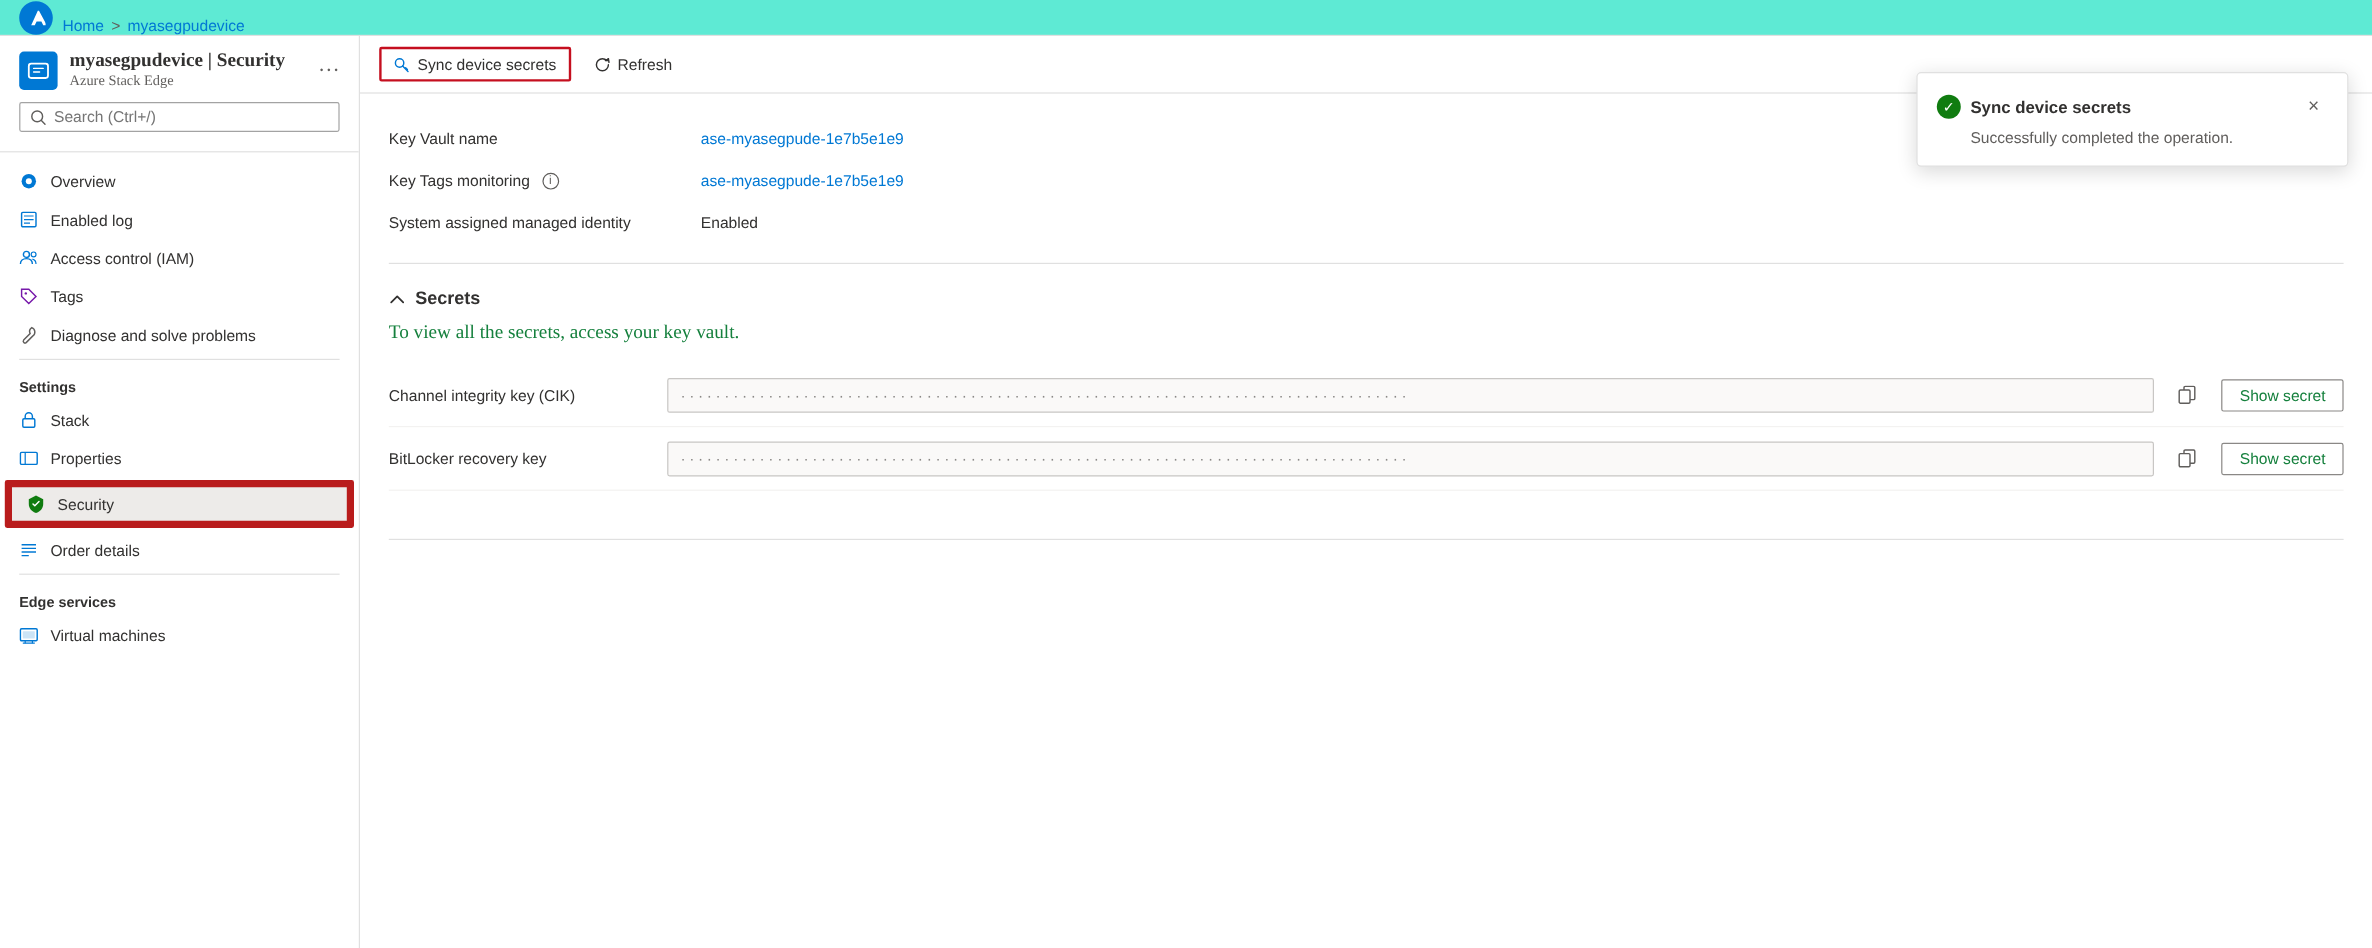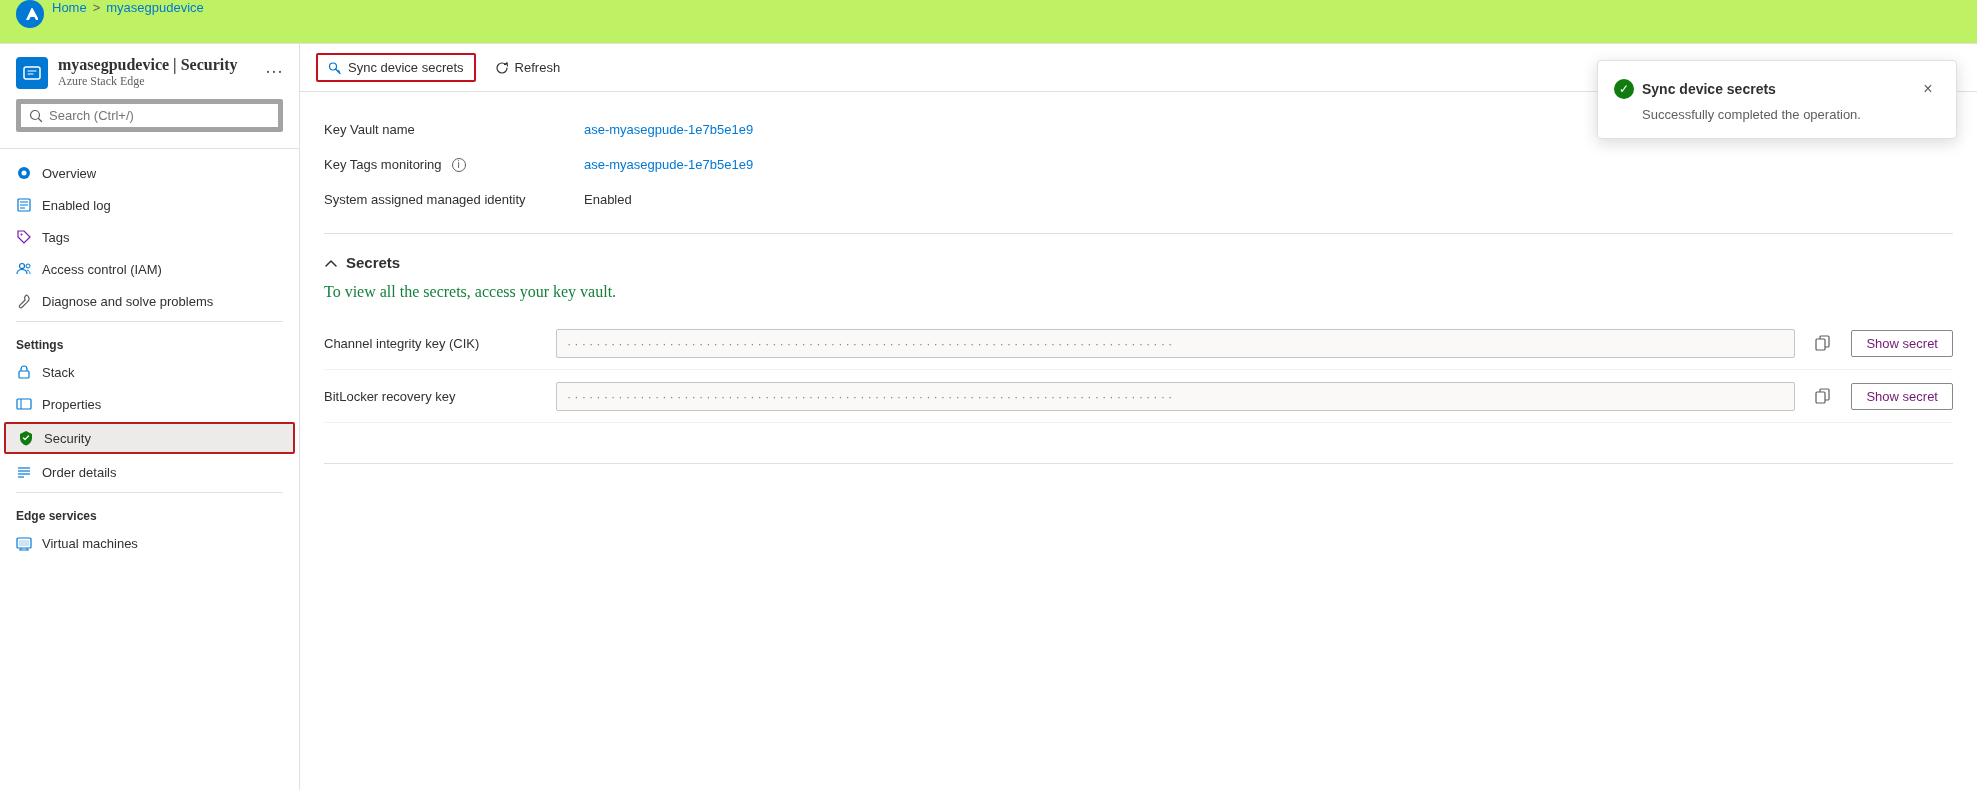--- a/index.html
+++ b/index.html
@@ -1,36 +1,36 @@
 <!DOCTYPE html>
 <html><head>
   <meta charset="utf-8">
   <style>
     * { box-sizing: border-box; margin: 0; padding: 0; }
     body { font-family: 'Segoe UI', Arial, sans-serif; font-size: 14px; color: #333; background: #f3f2f1; display: flex; flex-direction: column; height: 790px; overflow: hidden; }
 
     
-    .top-bar { background: #bef264; border-bottom: 1px solid #e0e0e0; padding: 0 16px; height: 44px; display: flex; align-items: flex-start; gap: 8px; }
+    .top-bar { background: #5eead4; border-bottom: 1px solid #e0e0e0; padding: 0 16px; height: 30px; display: flex; align-items: flex-end; gap: 8px; }
     .top-logo { width: 28px; height: 28px; background: #0078d4; border-radius: 50%; display: flex; align-items: center; justify-content: center; color: white; font-size: 12px; font-weight: bold; flex-shrink: 0; }
     .breadcrumb { display: flex; align-items: center; gap: 6px; font-size: 13px; color: #0078d4; }
     .breadcrumb .sep { color: #605e5c; }
 
     
     .main-layout { display: flex; flex: 1; overflow: hidden; }
 
     
     .sidebar { width: 300px; background: #fff; border-right: 1px solid #e0e0e0; display: flex; flex-direction: column; flex-shrink: 0; overflow-y: auto; }
     .sidebar-header { padding: 12px 16px 8px; border-bottom: 1px solid #e0e0e0; }
     .resource-info { display: flex; align-items: center; gap: 10px; margin-bottom: 10px; font-family: Liberation Serif, serif; }
     .resource-icon { width: 32px; height: 32px; background: #0078d4; border-radius: 4px; display: flex; align-items: center; justify-content: center; flex-shrink: 0; }
     .resource-icon svg { width: 20px; height: 20px; }
     .resource-title { font-size: 16px; font-weight: 600; color: #323130; }
     .resource-subtitle { font-size: 12px; color: #605e5c; }
     .more-icon { margin-left: auto; color: #605e5c; cursor: pointer; font-size: 18px; }
-    .search-box { display: flex; align-items: center; border: 5px solid #a3a3a3; border-radius: 2px; padding: 4px 8px; gap: 6px; background: #fff; margin: 8px 0; }
+    .search-box { display: flex; align-items: center; border: 1px solid #a3a3a3; border-radius: 2px; padding: 4px 8px; gap: 6px; background: #fff; margin: 8px 0; }
     .search-box input { border: none; outline: none; font-size: 13px; flex: 1; color: #323130; }
 
     
     .sidebar-nav { padding: 8px 0; flex: 1; }
     .nav-item { display: flex; align-items: center; gap: 10px; padding: 8px 16px; cursor: pointer; color: #323130; font-size: 13px; }
     .nav-item.active { background: #edebe9; font-weight: 500; }
     .nav-icon { width: 16px; height: 16px; display: flex; align-items: center; justify-content: center; flex-shrink: 0; }
     .nav-section-label { padding: 12px 16px 4px; font-size: 12px; font-weight: 600; color: #323130; }
     .nav-divider { border: none; border-top: 1px solid #e0e0e0; margin: 4px 16px; }
 
@@ -54,21 +54,21 @@
     .section { margin-top: 20px; }
     .section-header { display: flex; align-items: center; gap: 8px; margin-bottom: 12px; font-size: 15px; font-weight: 600; color: #323130; }
     .section-divider { border: none; border-top: 1px solid #e0e0e0; margin: 16px 0; }
     .section-note { font-size: 16px; color: #15803d; margin-bottom: 16px; font-family: Liberation Serif, serif; }
 
     
     .secret-row { display: flex; align-items: center; gap: 12px; padding: 10px 0; border-bottom: 1px solid #f3f2f1; }
     .secret-label { width: 220px; font-size: 13px; color: #323130; flex-shrink: 0; }
     .secret-dots { flex: 1; border: 1px solid #c8c6c4; border-radius: 2px; padding: 6px 10px; color: #8a8886; font-size: 13px; letter-spacing: 3px; background: #faf9f8; overflow: hidden; text-overflow: ellipsis; white-space: nowrap; }
     .copy-btn { width: 32px; height: 32px; display: flex; align-items: center; justify-content: center; border: none; background: none; cursor: pointer; color: #605e5c; }
-    .show-secret-btn { padding: 5px 14px; border: 1px solid #8a8886; background: #fff; cursor: pointer; font-size: 13px; color: #701a75; border-radius: 2px; white-space: nowrap; }
+    .show-secret-btn { padding: 5px 14px; border: 1px solid #8a8886; background: #fff; cursor: pointer; font-size: 13px; color: #15803d; border-radius: 2px; white-space: nowrap; }
 
     
     .toast { position: fixed; top: 60px; right: 20px; width: 360px; background: #fff; border: 1px solid #e0e0e0; border-radius: 4px; box-shadow: 0 4px 16px rgba(0,0,0,0.15); padding: 16px; display: flex; flex-direction: column; gap: 6px; z-index: 1000; }
     .toast-header { display: flex; align-items: center; gap: 8px; }
     .toast-title { font-size: 14px; font-weight: 600; color: #323130; flex: 1; }
     .toast-close { width: 24px; height: 24px; border: none; background: none; cursor: pointer; font-size: 16px; color: #605e5c; display: flex; align-items: center; justify-content: center; }
     .toast-body { font-size: 13px; color: #605e5c; padding-left: 28px; }
     .check-icon { width: 20px; height: 20px; background: #107c10; border-radius: 50%; display: flex; align-items: center; justify-content: center; color: white; font-size: 12px; flex-shrink: 0; }
 
     
@@ -136,42 +136,42 @@
             <line x1="4" y1="8" x2="12" y2="8" stroke="#0078d4" stroke-width="1"></line>
             <line x1="4" y1="11" x2="9" y2="11" stroke="#0078d4" stroke-width="1"></line>
           </svg>
         </span>
         <span>Enabled log</span>
       </div>
 
       <div class="nav-item">
         <span class="nav-icon">
           <svg width="16" height="16" viewBox="0 0 16 16" fill="none">
-            <path d="M2 2h6l6 6-6 6-6-6V2z" stroke="#7719aa" stroke-width="1.2" fill="none"></path>
-            <circle cx="5.5" cy="5.5" r="1" fill="#7719aa"></circle>
-          </svg>
-        </span>
-        <span>Tags</span>
-      </div>
-
-      <div class="nav-item">
-        <span class="nav-icon">
-          <svg width="16" height="16" viewBox="0 0 16 16" fill="none">
             <circle cx="6" cy="5" r="2.5" stroke="#0078d4" stroke-width="1.2" fill="none"></circle>
             <path d="M1 13c0-3 2-4.5 5-4.5s5 1.5 5 4.5" stroke="#0078d4" stroke-width="1.2" fill="none"></path>
             <circle cx="12" cy="5" r="2" stroke="#0078d4" stroke-width="1" fill="none"></circle>
             <path d="M14 13c0-2-1-3.5-3-4" stroke="#0078d4" stroke-width="1" fill="none"></path>
           </svg>
         </span>
         <span>Access control (IAM)</span>
       </div>
 
       <div class="nav-item">
         <span class="nav-icon">
           <svg width="16" height="16" viewBox="0 0 16 16" fill="none">
+            <path d="M2 2h6l6 6-6 6-6-6V2z" stroke="#7719aa" stroke-width="1.2" fill="none"></path>
+            <circle cx="5.5" cy="5.5" r="1" fill="#7719aa"></circle>
+          </svg>
+        </span>
+        <span>Tags</span>
+      </div>
+
+      <div class="nav-item">
+        <span class="nav-icon">
+          <svg width="16" height="16" viewBox="0 0 16 16" fill="none">
             <path d="M10.5 2a4 4 0 0 1 .7 7.1L5.8 14.5a1.5 1.5 0 0 1-2.1-2.1l5.4-5.4A4 4 0 0 1 10.5 2z" stroke="#605e5c" stroke-width="1.2" fill="none"></path>
           </svg>
         </span>
         <span>Diagnose and solve problems</span>
       </div>
 
       <hr class="nav-divider">
       <div class="nav-section-label">Settings</div>
 
       <div class="nav-item">
@@ -187,21 +187,21 @@
       <div class="nav-item">
         <span class="nav-icon">
           <svg width="16" height="16" viewBox="0 0 16 16" fill="none">
             <rect x="1" y="3" width="14" height="10" rx="1" stroke="#0078d4" stroke-width="1.2" fill="none"></rect>
             <line x1="5" y1="3" x2="5" y2="13" stroke="#0078d4" stroke-width="1"></line>
           </svg>
         </span>
         <span>Properties</span>
       </div>
 
-      <div class="nav-item active" style="border:2px solid #b91c1c;border-radius:2px;margin:2px 4px;padding:6px 12px;">
+      <div class="nav-item active" style="border:6px solid #b91c1c;border-radius:2px;margin:2px 4px;padding:6px 12px;">
         <span class="nav-icon">
           <svg width="16" height="16" viewBox="0 0 16 16" fill="none">
             <path d="M8 1L2 4v4c0 3.5 2.5 6.5 6 7.5C11.5 14.5 14 11.5 14 8V4L8 1z" fill="#107c10"></path>
             <path d="M5.5 8l1.5 1.5L10.5 6" stroke="white" stroke-width="1.2" stroke-linecap="round" stroke-linejoin="round"></path>
           </svg>
         </span>
         <span>Security</span>
       </div>
 
       <div class="nav-item">

